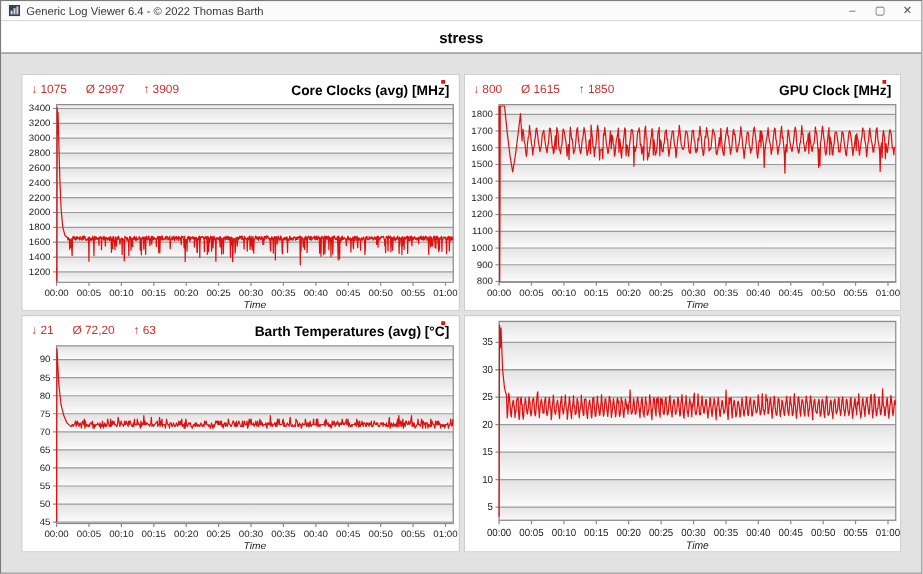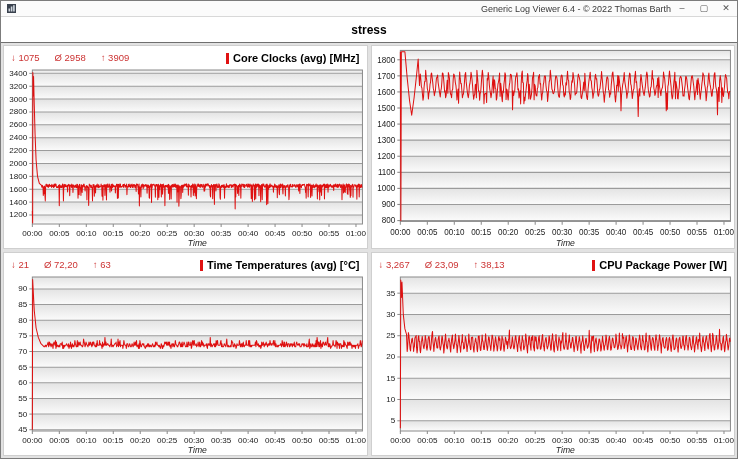--- a/index.html
+++ b/index.html
@@ -14,48 +14,48 @@
     display:flex;flex-direction:column;
     background:#e2e2e2;
   }
   .titlebar{
     flex:0 0 15px;height:15px;background:#fbfbfb;
     display:flex;align-items:center;
     font-size:9px;color:#3a3a3a;
     border-bottom:1px solid #d8d8d8;
   }
   .app-icon{width:9px;height:9px;margin:0 5px 0 6px;display:inline-block;}
-  .tb-title{flex:1;white-space:nowrap;overflow:hidden;text-align:right;}
+  .tb-title{flex:1;white-space:nowrap;overflow:hidden;}
   .tb-controls{display:flex;height:100%;}
   .tb-btn{
     width:22px;display:flex;align-items:center;justify-content:center;
     font-size:9px;color:#555;cursor:default;line-height:1;
   }
   .header-strip{
     flex:0 0 25px;height:25px;background:#ffffff;
     border-bottom:1px solid #6f6f6f;
     display:flex;align-items:center;justify-content:center;
   }
   .log-title{font-size:12px;font-weight:bold;color:#000;}
   .charts{
     flex:1;min-height:0;
     display:grid;grid-template-columns:1fr 1fr;grid-template-rows:1fr 1fr;
-    gap:3px;padding:2px;background:#e2e2e2;
+    gap:3px;padding:16px;background:#e2e2e2;
   }
   .panel{
     background:#fff;border:1px solid #cfcfcf;box-sizing:border-box;
     display:flex;flex-direction:column;min-height:0;min-width:0;
   }
   .panel-header{
     flex:0 0 17px;
     display:flex;justify-content:space-between;align-items:center;
     padding:3px 7px 0 7px;
   }
   .stats{display:flex;gap:15px;font-size:9.5px;color:#cc3333;white-space:nowrap;}
-  .ctitle{display:flex;align-items:flex-end;font-size:11px;font-weight:bold;color:#000;white-space:nowrap;}
+  .ctitle{display:flex;align-items:flex-end;font-size:11px;font-weight:bold;color:#000;white-space:nowrap;flex-direction:column;}
   .cbar{width:3px;height:11px;background:#e01212;margin-right:4px;flex:0 0 3px;}
   .plot{flex:1;min-height:0;min-width:0;}
   .plot svg{width:100%;height:100%;display:block;}
   .plot text{font-family:"Liberation Sans",sans-serif;}
 </style>
 </head>
 <body>
 
 <div class="window">
 
@@ -79,21 +79,21 @@
   <div class="header-strip">
     <span class="log-title">stress</span>
   </div>
 
   <div class="charts">
 
     <div class="panel">
       <div class="panel-header">
         <div class="stats">
           <span class="stat">↓ 1075</span>
-          <span class="stat">Ø 2958</span>
+          <span class="stat">Ø 2997</span>
           <span class="stat">↑ 3909</span>
         </div>
         <div class="ctitle">
           <span class="cbar"></span>
           <span>Core Clocks (avg) [MHz]</span>
         </div>
       </div>
       <div class="plot">
           <svg viewBox="0 0 358 182" preserveAspectRatio="none">
             <defs>
@@ -178,20 +178,31 @@
             <line x1="347.60784313725486" y1="158" x2="347.60784313725486" y2="161" stroke="#8a8a8a"></line>
             <text x="347.60784313725486" y="170" text-anchor="middle" font-size="8" fill="#222222">01:00</text>
             <rect x="28" y="4" width="326" height="154" fill="none" stroke="#8a8a8a" stroke-width="1"></rect>
             <text x="191" y="180" text-anchor="middle" font-size="8.5" font-style="italic" fill="#222222">Time</text>
             <path d="M28.0 145.1L28.3 157.0L28.5 6.6L28.9 29.9L29.2 10.6L29.9 39.5L30.7 68.5L31.7 94.3L33.1 110.4L34.9 117.4L37.1 119.4L37.3 121.3L37.6 119.3L37.9 119.5L38.2 121.5L38.5 120.3L38.8 129.5L39.1 121.0L39.4 121.6L39.7 127.8L40.0 120.1L40.3 124.8L40.5 130.2L40.8 134.9L41.1 121.2L41.4 118.8L41.7 118.1L42.0 119.4L42.3 120.4L42.6 118.5L42.9 120.0L43.2 120.9L43.5 119.2L43.8 121.4L44.1 118.9L44.4 120.8L44.6 119.0L44.9 118.3L45.2 119.3L45.5 120.4L45.8 119.6L46.1 119.6L46.4 119.2L46.7 120.3L47.0 121.4L47.3 118.2L47.6 120.1L47.9 120.6L48.2 120.1L48.5 119.5L48.7 120.5L49.0 121.6L49.3 118.2L49.6 120.9L49.9 120.6L50.2 117.9L50.5 119.3L50.8 117.9L51.1 120.2L51.4 118.3L51.7 120.7L52.0 121.5L52.3 121.6L52.6 120.7L52.8 120.8L53.1 121.5L53.4 121.5L53.7 120.0L54.0 119.3L54.3 120.3L54.6 139.8L54.9 118.5L55.2 119.7L55.5 119.4L55.8 121.4L56.1 121.6L56.4 120.2L56.7 120.1L57.0 121.6L57.2 119.3L57.5 121.2L57.8 117.9L58.1 120.2L58.4 120.6L58.7 135.0L59.0 119.9L59.3 118.2L59.6 121.3L59.9 120.0L60.2 118.6L60.5 120.7L60.8 119.4L61.1 118.8L61.3 120.7L61.6 120.2L61.9 120.8L62.2 119.9L62.5 119.4L62.8 125.9L63.1 119.3L63.4 118.9L63.7 120.0L64.0 118.3L64.3 119.4L64.6 119.0L64.9 129.7L65.2 120.9L65.4 119.2L65.7 119.6L66.0 119.1L66.3 119.7L66.6 121.4L66.9 118.0L67.2 119.9L67.5 121.3L67.8 119.0L68.1 126.5L68.4 121.5L68.7 118.9L69.0 120.2L69.3 119.9L69.5 119.9L69.8 121.5L70.1 121.3L70.4 119.1L70.7 119.2L71.0 121.3L71.3 121.3L71.6 121.7L71.9 118.3L72.2 121.5L72.5 118.3L72.8 120.9L73.1 132.2L73.4 120.2L73.7 121.7L73.9 119.6L74.2 128.8L74.5 118.2L74.8 118.7L75.1 121.3L75.4 121.4L75.7 123.9L76.0 129.5L76.3 118.6L76.6 121.2L76.9 119.5L77.2 126.6L77.5 120.6L77.8 119.3L78.0 119.7L78.3 121.0L78.6 118.2L78.9 118.1L79.2 118.5L79.5 120.7L79.8 121.6L80.1 125.0L80.4 121.7L80.7 120.6L81.0 120.9L81.3 119.6L81.6 119.9L81.9 133.9L82.1 120.8L82.4 119.9L82.7 121.5L83.0 120.9L83.3 121.6L83.6 139.5L83.9 128.6L84.2 118.0L84.5 119.2L84.8 119.7L85.1 119.0L85.4 119.6L85.7 121.7L86.0 121.2L86.2 119.2L86.5 121.5L86.8 121.3L87.1 121.7L87.4 134.9L87.7 120.7L88.0 118.4L88.3 121.1L88.6 119.2L88.9 118.6L89.2 130.3L89.5 120.5L89.8 120.5L90.1 119.8L90.4 127.1L90.6 121.4L90.9 120.5L91.2 119.0L91.5 119.3L91.8 121.1L92.1 118.1L92.4 120.7L92.7 119.9L93.0 121.8L93.3 119.4L93.6 118.6L93.9 121.6L94.2 120.7L94.5 120.2L94.7 120.8L95.0 120.9L95.3 120.4L95.6 120.3L95.9 118.1L96.2 120.0L96.5 119.6L96.8 130.2L97.1 119.6L97.4 119.5L97.7 134.2L98.0 120.0L98.3 119.6L98.6 120.5L98.8 118.6L99.1 120.0L99.4 118.9L99.7 129.4L100.0 120.5L100.3 118.8L100.6 119.1L100.9 120.5L101.2 133.9L101.5 118.6L101.8 118.9L102.1 118.0L102.4 121.1L102.7 121.4L102.9 121.3L103.2 121.2L103.5 118.7L103.8 118.0L104.1 118.8L104.4 121.6L104.7 126.2L105.0 120.8L105.3 119.9L105.6 121.7L105.9 118.2L106.2 124.9L106.5 118.7L106.8 121.4L107.0 118.1L107.3 121.4L107.6 119.1L107.9 120.8L108.2 119.0L108.5 120.2L108.8 120.4L109.1 120.7L109.4 120.5L109.7 119.6L110.0 126.9L110.3 120.7L110.6 120.7L110.9 119.8L111.2 118.2L111.4 118.7L111.7 118.2L112.0 132.5L112.3 119.8L112.6 118.4L112.9 132.0L113.2 118.3L113.5 121.1L113.8 121.3L114.1 121.1L114.4 117.9L114.7 120.3L115.0 118.0L115.3 120.9L115.5 121.6L115.8 120.4L116.1 120.6L116.4 120.8L116.7 120.2L117.0 120.2L117.3 119.2L117.6 118.4L117.9 121.4L118.2 118.9L118.5 118.3L118.8 118.1L119.1 119.0L119.4 120.7L119.6 121.4L119.9 119.2L120.2 120.7L120.5 119.5L120.8 120.4L121.1 118.0L121.4 128.8L121.7 121.7L122.0 121.1L122.3 120.2L122.6 120.3L122.9 118.3L123.2 121.2L123.5 119.8L123.7 119.2L124.0 120.5L124.3 118.0L124.6 121.1L124.9 121.6L125.2 121.6L125.5 118.8L125.8 120.2L126.1 119.1L126.4 118.1L126.7 120.8L127.0 121.5L127.3 119.0L127.6 119.8L127.9 119.1L128.1 118.4L128.4 121.7L128.7 119.4L129.0 118.6L129.3 119.4L129.6 119.8L129.9 121.7L130.2 119.2L130.5 125.4L130.8 117.9L131.1 118.3L131.4 118.9L131.7 118.4L132.0 118.2L132.2 121.5L132.5 121.8L132.8 128.1L133.1 120.9L133.4 118.0L133.7 140.0L134.0 121.1L134.3 121.4L134.6 121.0L134.9 121.1L135.2 131.1L135.5 119.1L135.8 121.3L136.1 120.2L136.3 118.3L136.6 118.1L136.9 119.1L137.2 121.3L137.5 122.6L137.8 118.6L138.1 120.2L138.4 121.1L138.7 119.3L139.0 119.3L139.3 119.3L139.6 118.5L139.9 120.2L140.2 120.0L140.4 118.9L140.7 120.7L141.0 118.7L141.3 127.3L141.6 121.5L141.9 119.0L142.2 121.3L142.5 121.5L142.8 119.0L143.1 120.6L143.4 131.8L143.7 132.2L144.0 119.9L144.3 120.3L144.6 121.1L144.8 118.5L145.1 120.0L145.4 117.9L145.7 136.5L146.0 118.8L146.3 121.6L146.6 118.7L146.9 118.5L147.2 119.1L147.5 119.0L147.8 118.3L148.1 118.2L148.4 119.0L148.7 119.2L148.9 120.5L149.2 120.3L149.5 131.3L149.8 119.4L150.1 118.4L150.4 118.5L150.7 119.9L151.0 118.4L151.3 119.9L151.6 121.7L151.9 133.8L152.2 118.2L152.5 118.4L152.8 120.0L153.0 131.6L153.3 119.5L153.6 123.7L153.9 121.1L154.2 120.6L154.5 118.0L154.8 120.5L155.1 119.3L155.4 131.1L155.7 118.4L156.0 118.6L156.3 118.5L156.6 128.2L156.9 121.8L157.1 120.6L157.4 118.0L157.7 121.2L158.0 119.2L158.3 120.7L158.6 120.3L158.9 139.7L159.2 121.6L159.5 119.4L159.8 120.4L160.1 119.2L160.4 120.1L160.7 120.9L161.0 120.1L161.2 119.4L161.5 120.8L161.8 121.8L162.1 118.3L162.4 127.4L162.7 118.6L163.0 120.8L163.3 119.6L163.6 133.6L163.9 120.7L164.2 120.7L164.5 120.4L164.8 119.8L165.1 133.1L165.4 119.1L165.6 120.4L165.9 120.5L166.2 119.0L166.5 118.5L166.8 121.4L167.1 118.7L167.4 120.4L167.7 120.6L168.0 117.9L168.3 120.8L168.6 118.8L168.9 120.2L169.2 120.9L169.5 118.1L169.7 121.5L170.0 118.9L170.3 120.3L170.6 119.5L170.9 136.2L171.2 119.2L171.5 125.9L171.8 118.7L172.1 119.2L172.4 120.2L172.7 140.2L173.0 132.0L173.3 121.2L173.6 119.8L173.8 120.0L174.1 120.5L174.4 121.3L174.7 132.7L175.0 129.3L175.3 119.4L175.6 119.3L175.9 121.3L176.2 119.5L176.5 126.5L176.8 118.8L177.1 119.5L177.4 121.2L177.7 119.7L177.9 119.0L178.2 120.1L178.5 118.0L178.8 120.1L179.1 118.4L179.4 119.1L179.7 118.6L180.0 117.8L180.3 121.0L180.6 118.2L180.9 119.2L181.2 120.1L181.5 121.5L181.8 120.6L182.1 129.2L182.3 118.1L182.6 121.5L182.9 118.8L183.2 120.4L183.5 120.0L183.8 120.1L184.1 120.4L184.4 121.1L184.7 131.0L185.0 119.3L185.3 120.1L185.6 120.3L185.9 121.3L186.2 118.7L186.4 118.0L186.7 118.5L187.0 129.5L187.3 120.3L187.6 126.7L187.9 117.9L188.2 120.7L188.5 120.5L188.8 130.1L189.1 119.7L189.4 118.3L189.7 120.9L190.0 132.7L190.3 123.0L190.5 121.4L190.8 120.6L191.1 119.3L191.4 118.1L191.7 117.9L192.0 120.5L192.3 118.5L192.6 119.4L192.9 120.7L193.2 120.1L193.5 118.8L193.8 121.6L194.1 119.8L194.4 118.3L194.6 119.1L194.9 120.2L195.2 118.6L195.5 121.0L195.8 120.9L196.1 121.3L196.4 120.0L196.7 118.2L197.0 119.2L197.3 119.7L197.6 125.3L197.9 119.9L198.2 124.9L198.5 118.8L198.8 118.4L199.0 121.3L199.3 118.2L199.6 118.1L199.9 119.2L200.2 118.7L200.5 120.1L200.8 117.8L201.1 118.1L201.4 118.9L201.7 117.9L202.0 119.6L202.3 120.1L202.6 119.6L202.9 121.4L203.1 119.6L203.4 119.6L203.7 129.4L204.0 131.0L204.3 119.7L204.6 120.7L204.9 118.4L205.2 120.6L205.5 121.3L205.8 119.5L206.1 132.7L206.4 121.3L206.7 119.7L207.0 118.4L207.2 119.6L207.5 120.9L207.8 138.6L208.1 118.4L208.4 119.6L208.7 118.5L209.0 119.5L209.3 125.0L209.6 120.3L209.9 118.7L210.2 118.0L210.5 118.8L210.8 121.7L211.1 120.1L211.3 120.2L211.6 120.4L211.9 121.5L212.2 117.8L212.5 121.0L212.8 118.8L213.1 121.1L213.4 131.7L213.7 133.3L214.0 120.5L214.3 121.0L214.6 119.6L214.9 121.4L215.2 119.3L215.4 119.1L215.7 120.5L216.0 120.9L216.3 119.2L216.6 121.4L216.9 120.6L217.2 118.5L217.5 119.4L217.8 132.2L218.1 120.2L218.4 121.2L218.7 121.2L219.0 121.6L219.3 120.1L219.6 118.2L219.8 117.9L220.1 121.3L220.4 119.4L220.7 120.3L221.0 120.9L221.3 119.7L221.6 121.5L221.9 120.6L222.2 119.5L222.5 121.5L222.8 118.7L223.1 118.9L223.4 118.6L223.7 119.1L223.9 119.6L224.2 119.7L224.5 121.6L224.8 118.8L225.1 120.9L225.4 119.3L225.7 120.8L226.0 119.1L226.3 121.1L226.6 118.5L226.9 119.0L227.2 118.6L227.5 119.4L227.8 118.0L228.0 123.8L228.3 142.9L228.6 118.2L228.9 131.0L229.2 121.2L229.5 118.9L229.8 119.3L230.1 119.9L230.4 120.6L230.7 127.6L231.0 120.6L231.3 121.4L231.6 119.3L231.9 129.6L232.1 121.6L232.4 120.2L232.7 118.0L233.0 118.9L233.3 121.3L233.6 119.0L233.9 132.3L234.2 119.9L234.5 120.8L234.8 118.0L235.1 118.2L235.4 118.3L235.7 118.7L236.0 120.8L236.3 120.7L236.5 119.0L236.8 118.2L237.1 121.4L237.4 118.5L237.7 121.4L238.0 120.8L238.3 119.9L238.6 119.5L238.9 119.1L239.2 118.5L239.5 118.5L239.8 120.4L240.1 117.9L240.4 119.4L240.6 121.3L240.9 119.6L241.2 120.9L241.5 118.0L241.8 120.6L242.1 118.8L242.4 121.3L242.7 120.3L243.0 117.9L243.3 119.7L243.6 119.2L243.9 119.7L244.2 132.8L244.5 118.8L244.7 119.6L245.0 121.4L245.3 135.5L245.6 121.4L245.9 118.6L246.2 118.0L246.5 119.8L246.8 119.4L247.1 121.1L247.4 134.0L247.7 118.9L248.0 120.8L248.3 118.0L248.6 133.1L248.8 118.2L249.1 120.8L249.4 121.4L249.7 119.9L250.0 117.9L250.3 120.0L250.6 118.5L250.9 121.0L251.2 121.1L251.5 118.0L251.8 129.8L252.1 120.3L252.4 119.1L252.7 121.6L253.0 120.5L253.2 119.5L253.5 135.8L253.8 121.3L254.1 121.3L254.4 118.4L254.7 119.1L255.0 133.7L255.3 121.4L255.6 117.9L255.9 119.9L256.2 118.5L256.5 118.0L256.8 119.2L257.1 120.9L257.3 120.6L257.6 121.1L257.9 119.9L258.2 121.1L258.5 119.6L258.8 118.3L259.1 126.4L259.4 138.7L259.7 117.9L260.0 119.6L260.3 119.0L260.6 137.7L260.9 121.6L261.2 123.4L261.4 120.0L261.7 119.3L262.0 120.7L262.3 121.7L262.6 118.0L262.9 117.9L263.2 120.9L263.5 120.7L263.8 120.8L264.1 119.3L264.4 119.1L264.7 119.4L265.0 119.9L265.3 120.9L265.5 121.4L265.8 120.5L266.1 126.2L266.4 120.0L266.7 120.1L267.0 120.4L267.3 118.0L267.6 121.8L267.9 118.8L268.2 120.8L268.5 120.2L268.8 120.4L269.1 121.6L269.4 119.4L269.7 121.1L269.9 131.7L270.2 120.1L270.5 121.4L270.8 121.0L271.1 120.9L271.4 118.7L271.7 126.8L272.0 128.8L272.3 120.1L272.6 118.6L272.9 118.0L273.2 121.7L273.5 118.6L273.8 118.8L274.0 119.7L274.3 118.9L274.6 121.4L274.9 117.9L275.2 123.4L275.5 128.0L275.8 119.0L276.1 121.6L276.4 121.5L276.7 121.0L277.0 119.6L277.3 120.1L277.6 121.4L277.9 130.1L278.1 120.6L278.4 120.3L278.7 119.5L279.0 120.1L279.3 121.4L279.6 121.4L279.9 119.4L280.2 118.7L280.5 118.7L280.8 120.8L281.1 121.4L281.4 133.8L281.7 129.6L282.0 119.3L282.2 121.7L282.5 118.3L282.8 119.3L283.1 118.3L283.4 120.8L283.7 120.5L284.0 120.7L284.3 120.4L284.6 121.2L284.9 118.4L285.2 120.5L285.5 120.4L285.8 120.1L286.1 120.1L286.3 118.9L286.6 118.6L286.9 118.8L287.2 120.3L287.5 118.9L287.8 119.9L288.1 121.4L288.4 121.4L288.7 120.5L289.0 119.2L289.3 118.5L289.6 119.3L289.9 120.9L290.2 120.3L290.5 120.8L290.7 118.5L291.0 125.1L291.3 121.0L291.6 119.3L291.9 118.0L292.2 127.5L292.5 118.2L292.8 119.9L293.1 120.8L293.4 120.3L293.7 121.7L294.0 118.9L294.3 119.0L294.6 119.6L294.8 118.4L295.1 119.2L295.4 118.4L295.7 118.7L296.0 118.9L296.3 118.7L296.6 118.2L296.9 119.2L297.2 120.7L297.5 121.5L297.8 126.4L298.1 121.1L298.4 132.3L298.7 119.6L298.9 118.3L299.2 119.3L299.5 118.4L299.8 118.7L300.1 120.6L300.4 130.9L300.7 117.8L301.0 119.2L301.3 119.6L301.6 119.7L301.9 118.4L302.2 117.9L302.5 120.6L302.8 131.6L303.0 127.4L303.3 119.1L303.6 120.4L303.9 119.3L304.2 130.1L304.5 119.4L304.8 120.1L305.1 121.4L305.4 118.2L305.7 121.0L306.0 119.7L306.3 121.8L306.6 121.7L306.9 119.8L307.2 119.4L307.4 120.4L307.7 120.9L308.0 118.5L308.3 117.9L308.6 120.4L308.9 120.0L309.2 119.6L309.5 133.0L309.8 118.8L310.1 125.8L310.4 120.1L310.7 121.6L311.0 119.5L311.3 120.6L311.5 119.4L311.8 134.1L312.1 118.4L312.4 126.2L312.7 118.9L313.0 121.1L313.3 120.5L313.6 129.6L313.9 118.9L314.2 121.0L314.5 121.1L314.8 119.8L315.1 119.3L315.4 118.3L315.6 119.9L315.9 118.7L316.2 118.0L316.5 133.0L316.8 118.4L317.1 118.5L317.4 119.6L317.7 121.7L318.0 119.5L318.3 121.8L318.6 118.2L318.9 121.4L319.2 121.1L319.5 121.8L319.7 117.9L320.0 126.3L320.3 119.9L320.6 121.5L320.9 118.7L321.2 121.0L321.5 119.4L321.8 120.1L322.1 118.8L322.4 118.4L322.7 119.2L323.0 120.8L323.3 120.5L323.6 121.2L323.9 119.5L324.1 121.3L324.4 121.4L324.7 120.5L325.0 119.9L325.3 118.8L325.6 124.5L325.9 119.8L326.2 119.3L326.5 118.9L326.8 120.6L327.1 118.2L327.4 119.6L327.7 118.0L328.0 121.1L328.2 120.2L328.5 119.2L328.8 119.1L329.1 121.3L329.4 118.2L329.7 121.5L330.0 118.5L330.3 120.0L330.6 121.1L330.9 119.7L331.2 118.4L331.5 118.1L331.8 119.5L332.1 118.7L332.3 121.5L332.6 121.4L332.9 120.7L333.2 119.5L333.5 118.8L333.8 133.7L334.1 121.0L334.4 121.5L334.7 119.1L335.0 117.9L335.3 127.1L335.6 119.8L335.9 126.1L336.2 118.7L336.4 120.6L336.7 121.1L337.0 126.4L337.3 120.7L337.6 120.2L337.9 118.4L338.2 117.9L338.5 121.8L338.8 118.4L339.1 127.8L339.4 119.3L339.7 128.4L340.0 117.9L340.3 120.9L340.5 119.2L340.8 120.8L341.1 118.2L341.4 123.7L341.7 125.9L342.0 131.4L342.3 119.2L342.6 129.7L342.9 120.1L343.2 121.0L343.5 119.9L343.8 118.8L344.1 119.3L344.4 118.2L344.7 131.2L344.9 121.7L345.2 120.6L345.5 121.3L345.8 119.1L346.1 118.8L346.4 118.9L346.7 118.9L347.0 119.1L347.3 120.4L347.6 118.9L347.9 121.4L348.2 121.6L348.5 133.2L348.8 119.3L349.0 120.1L349.3 121.1L349.6 119.1L349.9 118.1L350.2 120.4L350.5 118.7L350.8 130.9L351.1 119.5L351.4 118.2L351.7 121.6L352.0 121.6L352.3 121.0L352.6 119.0L352.9 120.8L353.1 118.5L353.4 121.3L353.7 121.7" fill="none" stroke="#de1010" stroke-width="1" stroke-linejoin="round"></path>
           </svg>
         </div>
     </div>
 
     <div class="panel">
+      <div class="panel-header">
+        <div class="stats">
+          <span class="stat">↓ 800</span>
+          <span class="stat">Ø 1615</span>
+          <span class="stat">↑ 1850</span>
+        </div>
+        <div class="ctitle">
+          <span class="cbar"></span>
+          <span>GPU Clock [MHz]</span>
+        </div>
+      </div>
       <div class="plot">
           <svg viewBox="0 0 358 182" preserveAspectRatio="none">
             <defs>
               <linearGradient id="bg1" x1="0" y1="0" x2="0" y2="1">
                 <stop offset="0" stop-color="#e3e3e3"></stop>
                 <stop offset="1" stop-color="#fbfbfb"></stop>
               </linearGradient>
             </defs>
             <rect x="28" y="4" width="326" height="8.402634054562558" fill="url(#bg1)"></rect>
             <rect x="28" y="12.402634054562558" width="326" height="14.487300094073376" fill="url(#bg1)"></rect>
@@ -273,21 +284,21 @@
 
     <div class="panel">
       <div class="panel-header">
         <div class="stats">
           <span class="stat">↓ 21</span>
           <span class="stat">Ø 72,20</span>
           <span class="stat">↑ 63</span>
         </div>
         <div class="ctitle">
           <span class="cbar"></span>
-          <span>Time Temperatures (avg) [°C]</span>
+          <span>Barth Temperatures (avg) [°C]</span>
         </div>
       </div>
       <div class="plot">
           <svg viewBox="0 0 358 182" preserveAspectRatio="none">
             <defs>
               <linearGradient id="bg2" x1="0" y1="0" x2="0" y2="1">
                 <stop offset="0" stop-color="#e3e3e3"></stop>
                 <stop offset="1" stop-color="#fbfbfb"></stop>
               </linearGradient>
             </defs>
@@ -359,31 +370,20 @@
             <line x1="347.60784313725486" y1="158" x2="347.60784313725486" y2="161" stroke="#8a8a8a"></line>
             <text x="347.60784313725486" y="170" text-anchor="middle" font-size="8" fill="#222222">01:00</text>
             <rect x="28" y="4" width="326" height="154" fill="none" stroke="#8a8a8a" stroke-width="1"></rect>
             <text x="191" y="180" text-anchor="middle" font-size="8.5" font-style="italic" fill="#222222">Time</text>
             <path d="M28.0 156.7L28.3 6.5L29.9 37.8L31.7 55.0L33.9 64.4L36.5 70.7L39.7 73.8L40.3 73.8L40.7 72.2L41.2 72.2L41.7 73.8L42.2 72.2L42.6 72.2L43.1 70.7L43.6 69.1L44.1 73.8L44.6 70.7L45.0 69.1L45.5 72.2L46.0 70.7L46.5 73.8L47.0 72.2L47.4 70.7L47.9 72.2L48.4 75.4L48.9 70.7L49.4 69.1L49.8 70.7L50.3 72.2L50.8 67.5L51.3 75.4L51.8 69.1L52.2 73.8L52.7 72.2L53.2 72.2L53.7 73.8L54.2 73.8L54.6 72.2L55.1 73.8L55.6 70.7L56.1 70.7L56.6 70.7L57.0 72.2L57.5 69.1L58.0 75.4L58.5 72.2L58.9 75.4L59.4 72.2L59.9 73.8L60.4 72.2L60.9 72.2L61.3 72.2L61.8 70.7L62.3 72.2L62.8 72.2L63.3 73.8L63.7 70.7L64.2 75.4L64.7 72.2L65.2 73.8L65.7 69.1L66.1 72.2L66.6 75.4L67.1 72.2L67.6 70.7L68.1 73.8L68.5 72.2L69.0 73.8L69.5 72.2L70.0 67.5L70.5 70.7L70.9 72.2L71.4 73.8L71.9 73.8L72.4 67.5L72.9 73.8L73.3 72.2L73.8 69.1L74.3 72.2L74.8 70.7L75.2 69.1L75.7 72.2L76.2 72.2L76.7 72.2L77.2 73.8L77.6 73.8L78.1 72.2L78.6 66.0L79.1 69.1L79.6 70.7L80.0 73.8L80.5 72.2L81.0 69.1L81.5 70.7L82.0 72.2L82.4 72.2L82.9 73.8L83.4 72.2L83.9 69.1L84.4 72.2L84.8 72.2L85.3 69.1L85.8 70.7L86.3 72.2L86.8 73.8L87.2 69.1L87.7 72.2L88.2 69.1L88.7 69.1L89.2 72.2L89.6 72.2L90.1 73.8L90.6 73.8L91.1 70.7L91.5 73.8L92.0 67.5L92.5 72.2L93.0 72.2L93.5 72.2L93.9 72.2L94.4 67.5L94.9 72.2L95.4 70.7L95.9 72.2L96.3 72.2L96.8 75.4L97.3 69.1L97.8 73.8L98.3 72.2L98.7 70.7L99.2 72.2L99.7 64.4L100.2 72.2L100.7 69.1L101.1 72.2L101.6 72.2L102.1 70.7L102.6 70.7L103.1 72.2L103.5 72.2L104.0 72.2L104.5 73.8L105.0 72.2L105.5 70.7L105.9 66.0L106.4 73.8L106.9 72.2L107.4 72.2L107.8 73.8L108.3 72.2L108.8 72.2L109.3 70.7L109.8 70.7L110.2 70.7L110.7 69.1L111.2 73.8L111.7 72.2L112.2 72.2L112.6 66.0L113.1 73.8L113.6 69.1L114.1 72.2L114.6 67.5L115.0 73.8L115.5 72.2L116.0 72.2L116.5 72.2L117.0 72.2L117.4 75.4L117.9 72.2L118.4 67.5L118.9 70.7L119.4 72.2L119.8 72.2L120.3 72.2L120.8 75.4L121.3 70.7L121.8 70.7L122.2 70.7L122.7 73.8L123.2 73.8L123.7 72.2L124.1 70.7L124.6 72.2L125.1 73.8L125.6 73.8L126.1 72.2L126.5 70.7L127.0 72.2L127.5 73.8L128.0 72.2L128.5 69.1L128.9 72.2L129.4 72.2L129.9 69.1L130.4 72.2L130.9 67.5L131.3 73.8L131.8 72.2L132.3 72.2L132.8 75.4L133.3 70.7L133.7 75.4L134.2 67.5L134.7 70.7L135.2 73.8L135.7 73.8L136.1 72.2L136.6 70.7L137.1 70.7L137.6 72.2L138.1 70.7L138.5 73.8L139.0 73.8L139.5 75.4L140.0 73.8L140.4 72.2L140.9 73.8L141.4 72.2L141.9 70.7L142.4 73.8L142.8 70.7L143.3 72.2L143.8 73.8L144.3 72.2L144.8 72.2L145.2 73.8L145.7 73.8L146.2 72.2L146.7 70.7L147.2 72.2L147.6 73.8L148.1 73.8L148.6 72.2L149.1 73.8L149.6 69.1L150.0 72.2L150.5 70.7L151.0 69.1L151.5 72.2L152.0 72.2L152.4 72.2L152.9 73.8L153.4 72.2L153.9 73.8L154.4 75.4L154.8 73.8L155.3 70.7L155.8 72.2L156.3 75.4L156.7 75.4L157.2 72.2L157.7 73.8L158.2 72.2L158.7 69.1L159.1 69.1L159.6 70.7L160.1 69.1L160.6 72.2L161.1 69.1L161.5 72.2L162.0 72.2L162.5 69.1L163.0 72.2L163.5 69.1L163.9 73.8L164.4 72.2L164.9 75.4L165.4 72.2L165.9 70.7L166.3 70.7L166.8 73.8L167.3 70.7L167.8 72.2L168.3 73.8L168.7 72.2L169.2 67.5L169.7 70.7L170.2 72.2L170.7 72.2L171.1 73.8L171.6 73.8L172.1 72.2L172.6 70.7L173.0 69.1L173.5 69.1L174.0 72.2L174.5 73.8L175.0 70.7L175.4 73.8L175.9 69.1L176.4 73.8L176.9 72.2L177.4 70.7L177.8 69.1L178.3 70.7L178.8 72.2L179.3 73.8L179.8 73.8L180.2 73.8L180.7 69.1L181.2 73.8L181.7 73.8L182.2 69.1L182.6 69.1L183.1 72.2L183.6 72.2L184.1 72.2L184.6 69.1L185.0 75.4L185.5 73.8L186.0 69.1L186.5 67.5L187.0 72.2L187.4 69.1L187.9 67.5L188.4 72.2L188.9 72.2L189.3 72.2L189.8 70.7L190.3 73.8L190.8 72.2L191.3 72.2L191.7 69.1L192.2 72.2L192.7 73.8L193.2 69.1L193.7 72.2L194.1 73.8L194.6 72.2L195.1 67.5L195.6 72.2L196.1 69.1L196.5 72.2L197.0 70.7L197.5 73.8L198.0 72.2L198.5 72.2L198.9 72.2L199.4 72.2L199.9 70.7L200.4 73.8L200.9 75.4L201.3 70.7L201.8 72.2L202.3 70.7L202.8 72.2L203.3 72.2L203.7 64.4L204.2 73.8L204.7 70.7L205.2 72.2L205.6 73.8L206.1 72.2L206.6 72.2L207.1 70.7L207.6 70.7L208.0 73.8L208.5 70.7L209.0 73.8L209.5 67.5L210.0 72.2L210.4 69.1L210.9 67.5L211.4 72.2L211.9 72.2L212.4 72.2L212.8 72.2L213.3 72.2L213.8 69.1L214.3 67.5L214.8 73.8L215.2 70.7L215.7 73.8L216.2 73.8L216.7 73.8L217.2 72.2L217.6 70.7L218.1 72.2L218.6 72.2L219.1 73.8L219.6 69.1L220.0 66.0L220.5 72.2L221.0 73.8L221.5 73.8L221.9 72.2L222.4 73.8L222.9 73.8L223.4 73.8L223.9 72.2L224.3 73.8L224.8 67.5L225.3 69.1L225.8 69.1L226.3 73.8L226.7 72.2L227.2 73.8L227.7 70.7L228.2 72.2L228.7 72.2L229.1 75.4L229.6 73.8L230.1 70.7L230.6 72.2L231.1 72.2L231.5 72.2L232.0 72.2L232.5 67.5L233.0 70.7L233.5 73.8L233.9 72.2L234.4 70.7L234.9 73.8L235.4 70.7L235.9 73.8L236.3 69.1L236.8 72.2L237.3 73.8L237.8 72.2L238.2 72.2L238.7 72.2L239.2 67.5L239.7 72.2L240.2 72.2L240.6 72.2L241.1 72.2L241.6 67.5L242.1 73.8L242.6 67.5L243.0 72.2L243.5 73.8L244.0 72.2L244.5 73.8L245.0 72.2L245.4 72.2L245.9 72.2L246.4 72.2L246.9 72.2L247.4 72.2L247.8 72.2L248.3 69.1L248.8 73.8L249.3 67.5L249.8 69.1L250.2 72.2L250.7 72.2L251.2 70.7L251.7 73.8L252.2 72.2L252.6 73.8L253.1 72.2L253.6 75.4L254.1 73.8L254.5 69.1L255.0 72.2L255.5 72.2L256.0 69.1L256.5 70.7L256.9 73.8L257.4 72.2L257.9 70.7L258.4 72.2L258.9 69.1L259.3 70.7L259.8 72.2L260.3 73.8L260.8 70.7L261.3 72.2L261.7 70.7L262.2 72.2L262.7 67.5L263.2 70.7L263.7 72.2L264.1 70.7L264.6 72.2L265.1 70.7L265.6 70.7L266.1 67.5L266.5 72.2L267.0 72.2L267.5 67.5L268.0 73.8L268.5 70.7L268.9 72.2L269.4 73.8L269.9 73.8L270.4 72.2L270.8 73.8L271.3 72.2L271.8 72.2L272.3 72.2L272.8 72.2L273.2 70.7L273.7 72.2L274.2 73.8L274.7 67.5L275.2 72.2L275.6 69.1L276.1 73.8L276.6 73.8L277.1 69.1L277.6 73.8L278.0 72.2L278.5 72.2L279.0 69.1L279.5 72.2L280.0 73.8L280.4 70.7L280.9 70.7L281.4 70.7L281.9 73.8L282.4 73.8L282.8 70.7L283.3 72.2L283.8 70.7L284.3 72.2L284.8 73.8L285.2 70.7L285.7 72.2L286.2 72.2L286.7 69.1L287.1 73.8L287.6 73.8L288.1 73.8L288.6 70.7L289.1 69.1L289.5 70.7L290.0 72.2L290.5 72.2L291.0 70.7L291.5 72.2L291.9 70.7L292.4 73.8L292.9 73.8L293.4 73.8L293.9 72.2L294.3 70.7L294.8 70.7L295.3 72.2L295.8 70.7L296.3 73.8L296.7 70.7L297.2 72.2L297.7 72.2L298.2 72.2L298.7 73.8L299.1 70.7L299.6 73.8L300.1 73.8L300.6 73.8L301.1 69.1L301.5 66.0L302.0 75.4L302.5 73.8L303.0 70.7L303.4 72.2L303.9 73.8L304.4 72.2L304.9 70.7L305.4 73.8L305.8 72.2L306.3 72.2L306.8 73.8L307.3 70.7L307.8 73.8L308.2 67.5L308.7 73.8L309.2 64.4L309.7 69.1L310.2 73.8L310.6 69.1L311.1 69.1L311.6 73.8L312.1 72.2L312.6 67.5L313.0 75.4L313.5 72.2L314.0 70.7L314.5 73.8L315.0 69.1L315.4 69.1L315.9 70.7L316.4 72.2L316.9 72.2L317.4 69.1L317.8 70.7L318.3 72.2L318.8 70.7L319.3 67.5L319.7 64.4L320.2 73.8L320.7 70.7L321.2 73.8L321.7 70.7L322.1 72.2L322.6 75.4L323.1 73.8L323.6 73.8L324.1 72.2L324.5 72.2L325.0 67.5L325.5 72.2L326.0 72.2L326.5 72.2L326.9 73.8L327.4 72.2L327.9 67.5L328.4 69.1L328.9 75.4L329.3 69.1L329.8 70.7L330.3 72.2L330.8 70.7L331.3 75.4L331.7 70.7L332.2 70.7L332.7 70.7L333.2 75.4L333.7 72.2L334.1 72.2L334.6 73.8L335.1 73.8L335.6 67.5L336.0 73.8L336.5 69.1L337.0 70.7L337.5 72.2L338.0 72.2L338.4 73.8L338.9 75.4L339.4 69.1L339.9 72.2L340.4 72.2L340.8 69.1L341.3 72.2L341.8 69.1L342.3 72.2L342.8 70.7L343.2 72.2L343.7 75.4L344.2 72.2L344.7 72.2L345.2 73.8L345.6 72.2L346.1 73.8L346.6 72.2L347.1 75.4L347.6 72.2L348.0 72.2L348.5 72.2L349.0 72.2L349.5 70.7L350.0 75.4L350.4 73.8L350.9 72.2L351.4 72.2L351.9 67.5L352.3 70.7L352.8 73.8L353.3 72.2L353.8 67.5" fill="none" stroke="#de1010" stroke-width="1" stroke-linejoin="round"></path>
           </svg>
         </div>
     </div>
 
     <div class="panel">
-      <div class="panel-header">
-        <div class="stats">
-          <span class="stat">↓ 3,267</span>
-          <span class="stat">Ø 23,09</span>
-          <span class="stat">↑ 38,13</span>
-        </div>
-        <div class="ctitle">
-          <span class="cbar"></span>
-          <span>CPU Package Power [W]</span>
-        </div>
-      </div>
       <div class="plot">
           <svg viewBox="0 0 358 182" preserveAspectRatio="none">
             <defs>
               <linearGradient id="bg3" x1="0" y1="0" x2="0" y2="1">
                 <stop offset="0" stop-color="#e3e3e3"></stop>
                 <stop offset="1" stop-color="#fbfbfb"></stop>
               </linearGradient>
             </defs>
             <rect x="28" y="4" width="326" height="16.16574585635358" fill="url(#bg3)"></rect>
             <rect x="28" y="20.16574585635358" width="326" height="21.270718232044203" fill="url(#bg3)"></rect>

